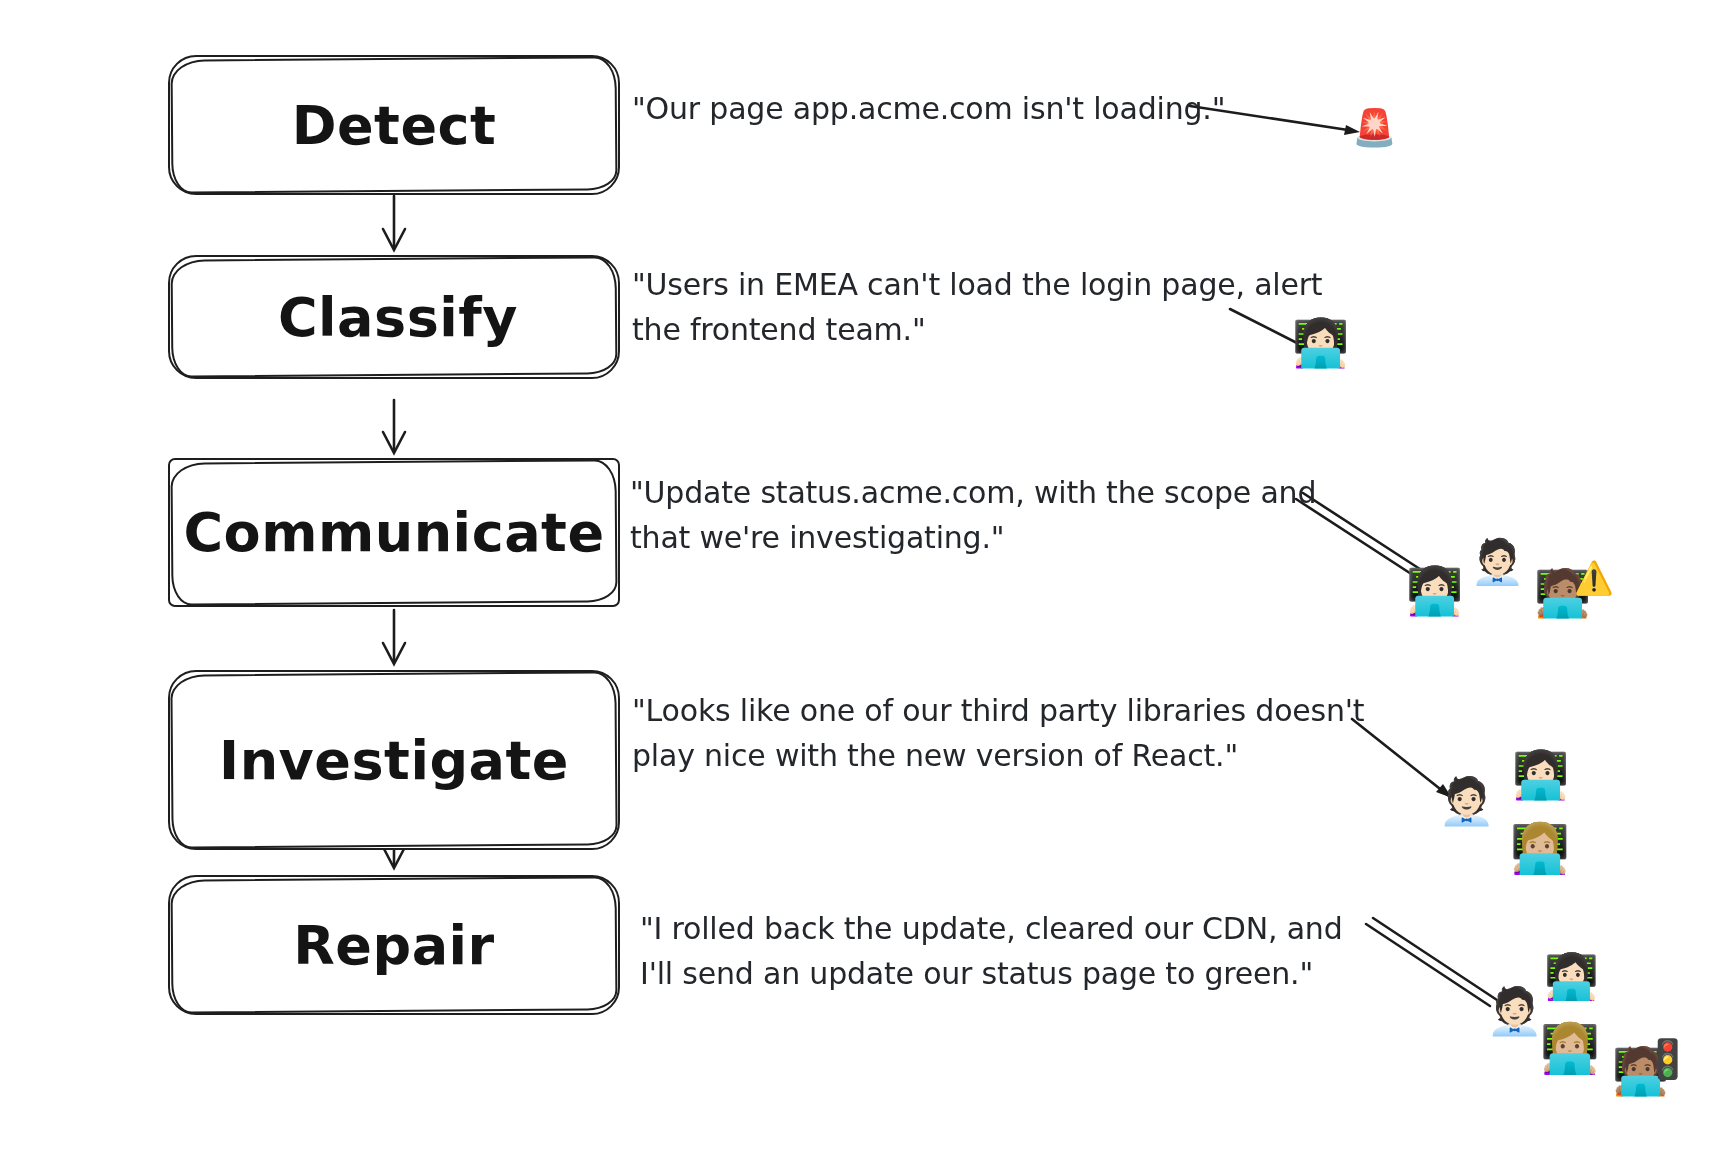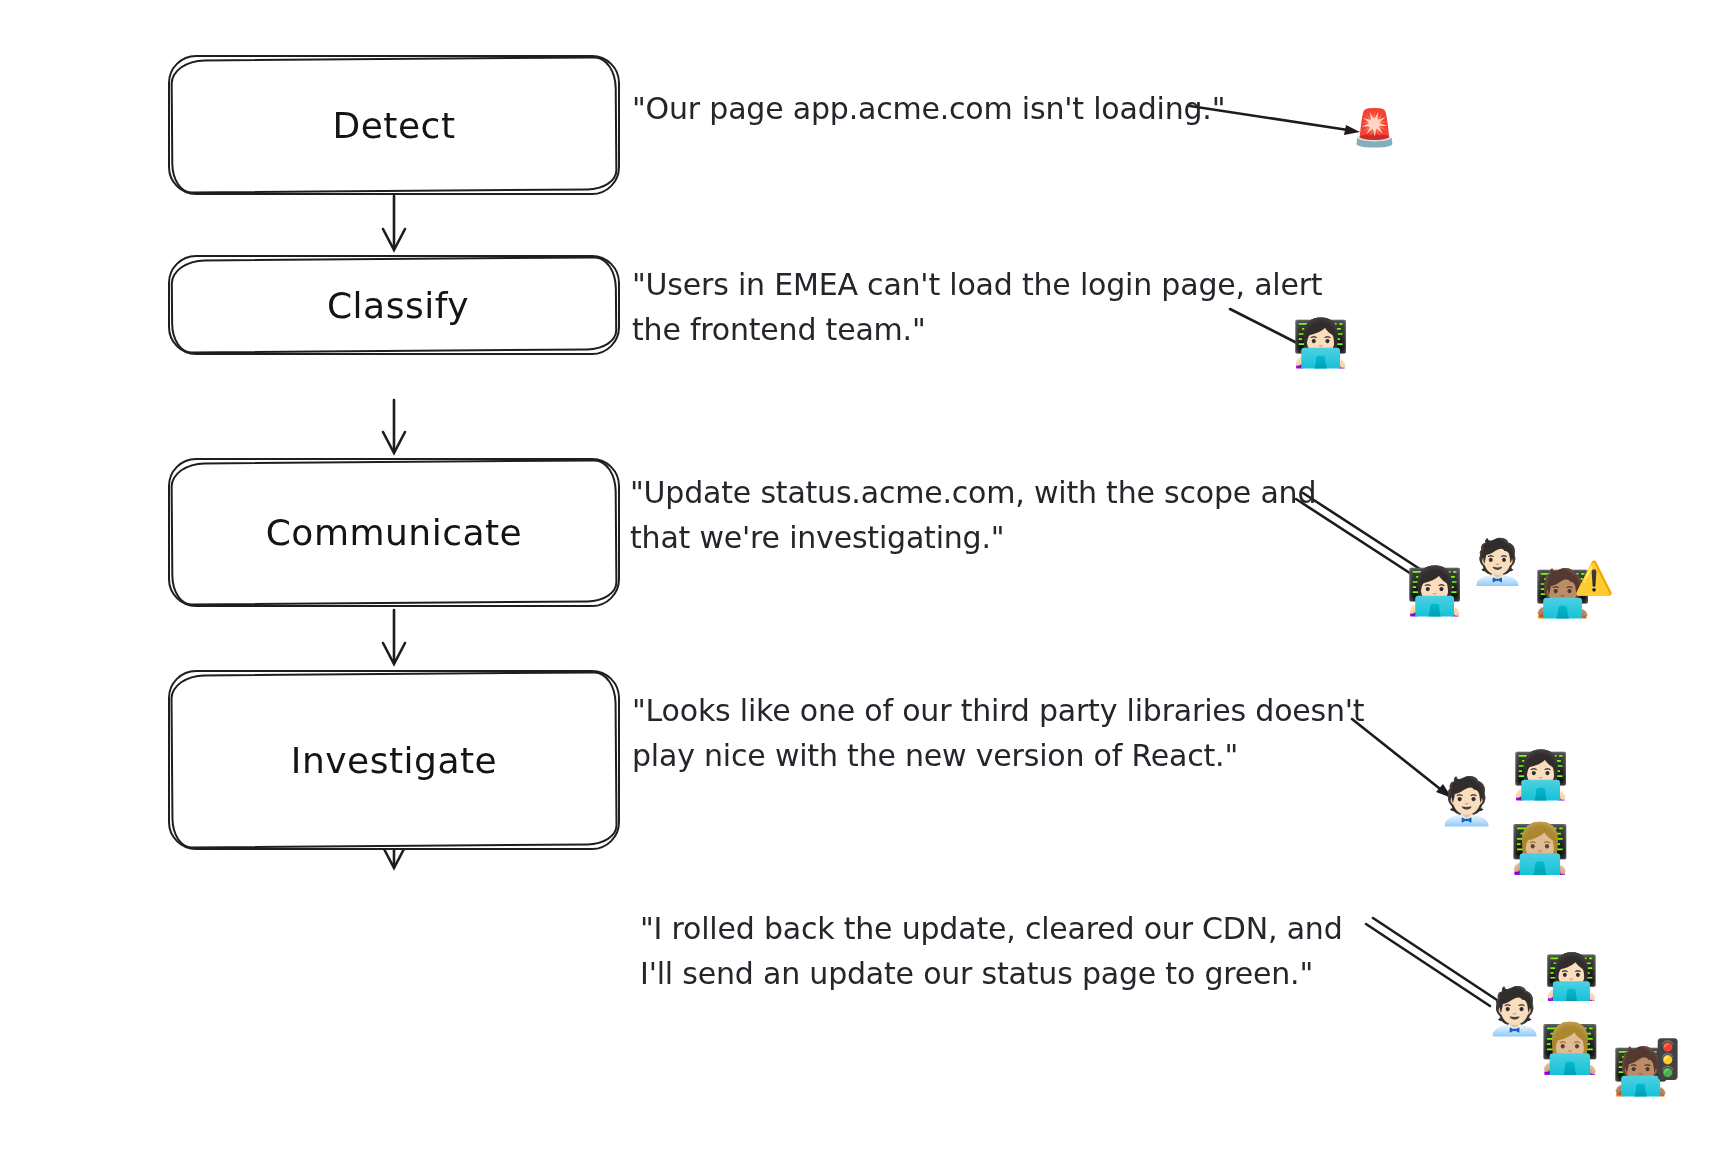--- a/index.html
+++ b/index.html
@@ -15,27 +15,27 @@
     background:#fff; border:2.5px solid #1e1e1e; border-radius:28px;
     display:flex; align-items:center; justify-content:center;
   }
   .sketch-box::before {
     content:""; position:absolute; inset:1px; pointer-events:none;
     border:2px solid #1e1e1e;
     border-radius: 34px 22px 30px 20px / 24px 32px 20px 30px;
     transform: rotate(-0.45deg);
   }
   #box-detect      { top:55px;  height:140px; }
-  #box-classify    { top:255px; height:100px;padding-left:8px; }
-  #box-communicate { top:458px; height:149px; }
+  #box-classify    { top:255px; height:124px;padding-left:8px; }
+  #box-communicate { top:458px; height:149px;border-radius:7px; }
   #box-investigate { top:670px; height:180px; }
   #box-repair      { top:875px; height:140px; }
 
   .box-label {
-    font-size:36px; font-weight:400; color:#141414; letter-spacing:0.5px;
+    font-size:54px; font-weight:700; color:#141414; letter-spacing:0.5px;
     font-family:"DejaVu Sans", sans-serif; z-index:2;
   }
 
   
   .quote {
     position:absolute; font-size:30px; color:#23262b; line-height:1.5;
     white-space:pre-line; letter-spacing:-0.2px;
   }
   #quote-0 { left:632px; top:86px;  }
   #quote-1 { left:632px; top:262px; }
@@ -114,20 +114,23 @@
   </div>
   <div class="sketch-box" id="box-classify">
     <span class="box-label">Classify</span>
   </div>
   <div class="sketch-box" id="box-communicate">
     <span class="box-label">Communicate</span>
   </div>
   <div class="sketch-box" id="box-investigate">
     <span class="box-label">Investigate</span>
   </div>
+  <div class="sketch-box" id="box-repair">
+    <span class="box-label">Repair</span>
+  </div>
 
   <div class="quote" id="quote-0">"Our page app.acme.com isn't loading."</div>
   <div class="quote" id="quote-1">"Users in EMEA can't load the login page, alert
 the frontend team."</div>
   <div class="quote" id="quote-2">"Update status.acme.com, with the scope and
 that we're investigating."</div>
   <div class="quote" id="quote-3">"Looks like one of our third party libraries doesn't
 play nice with the new version of React."</div>
   <div class="quote" id="quote-4">"I rolled back the update, cleared our CDN, and
 I'll send an update our status page to green."</div>

